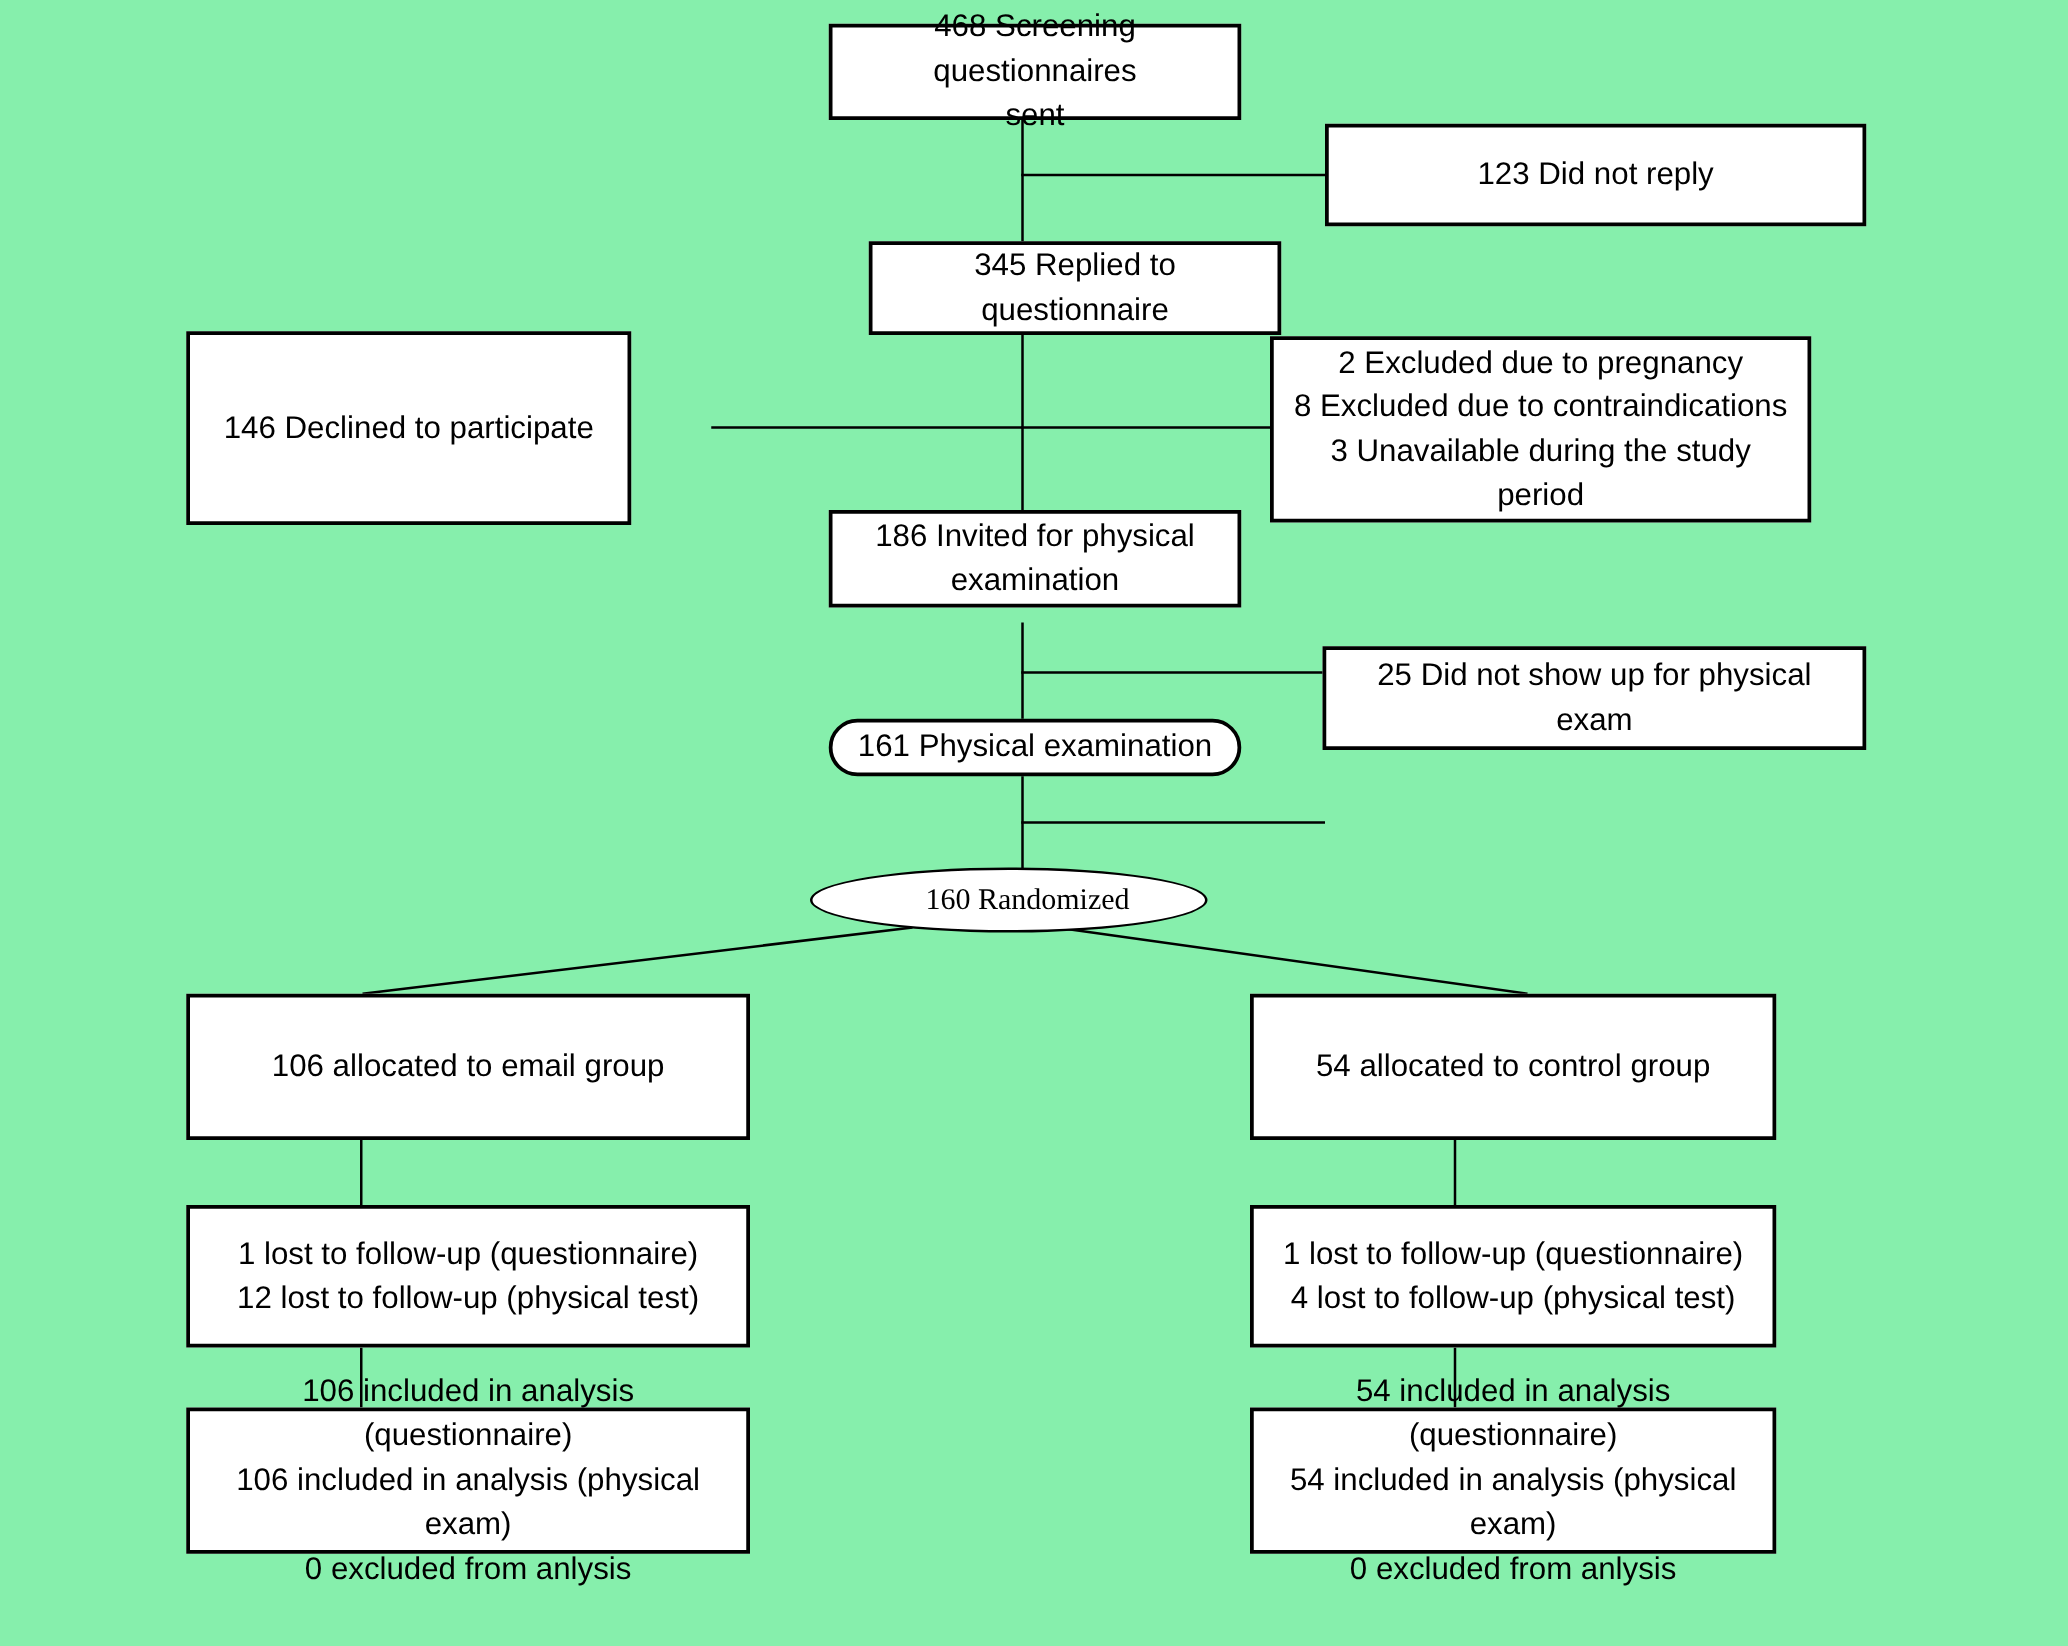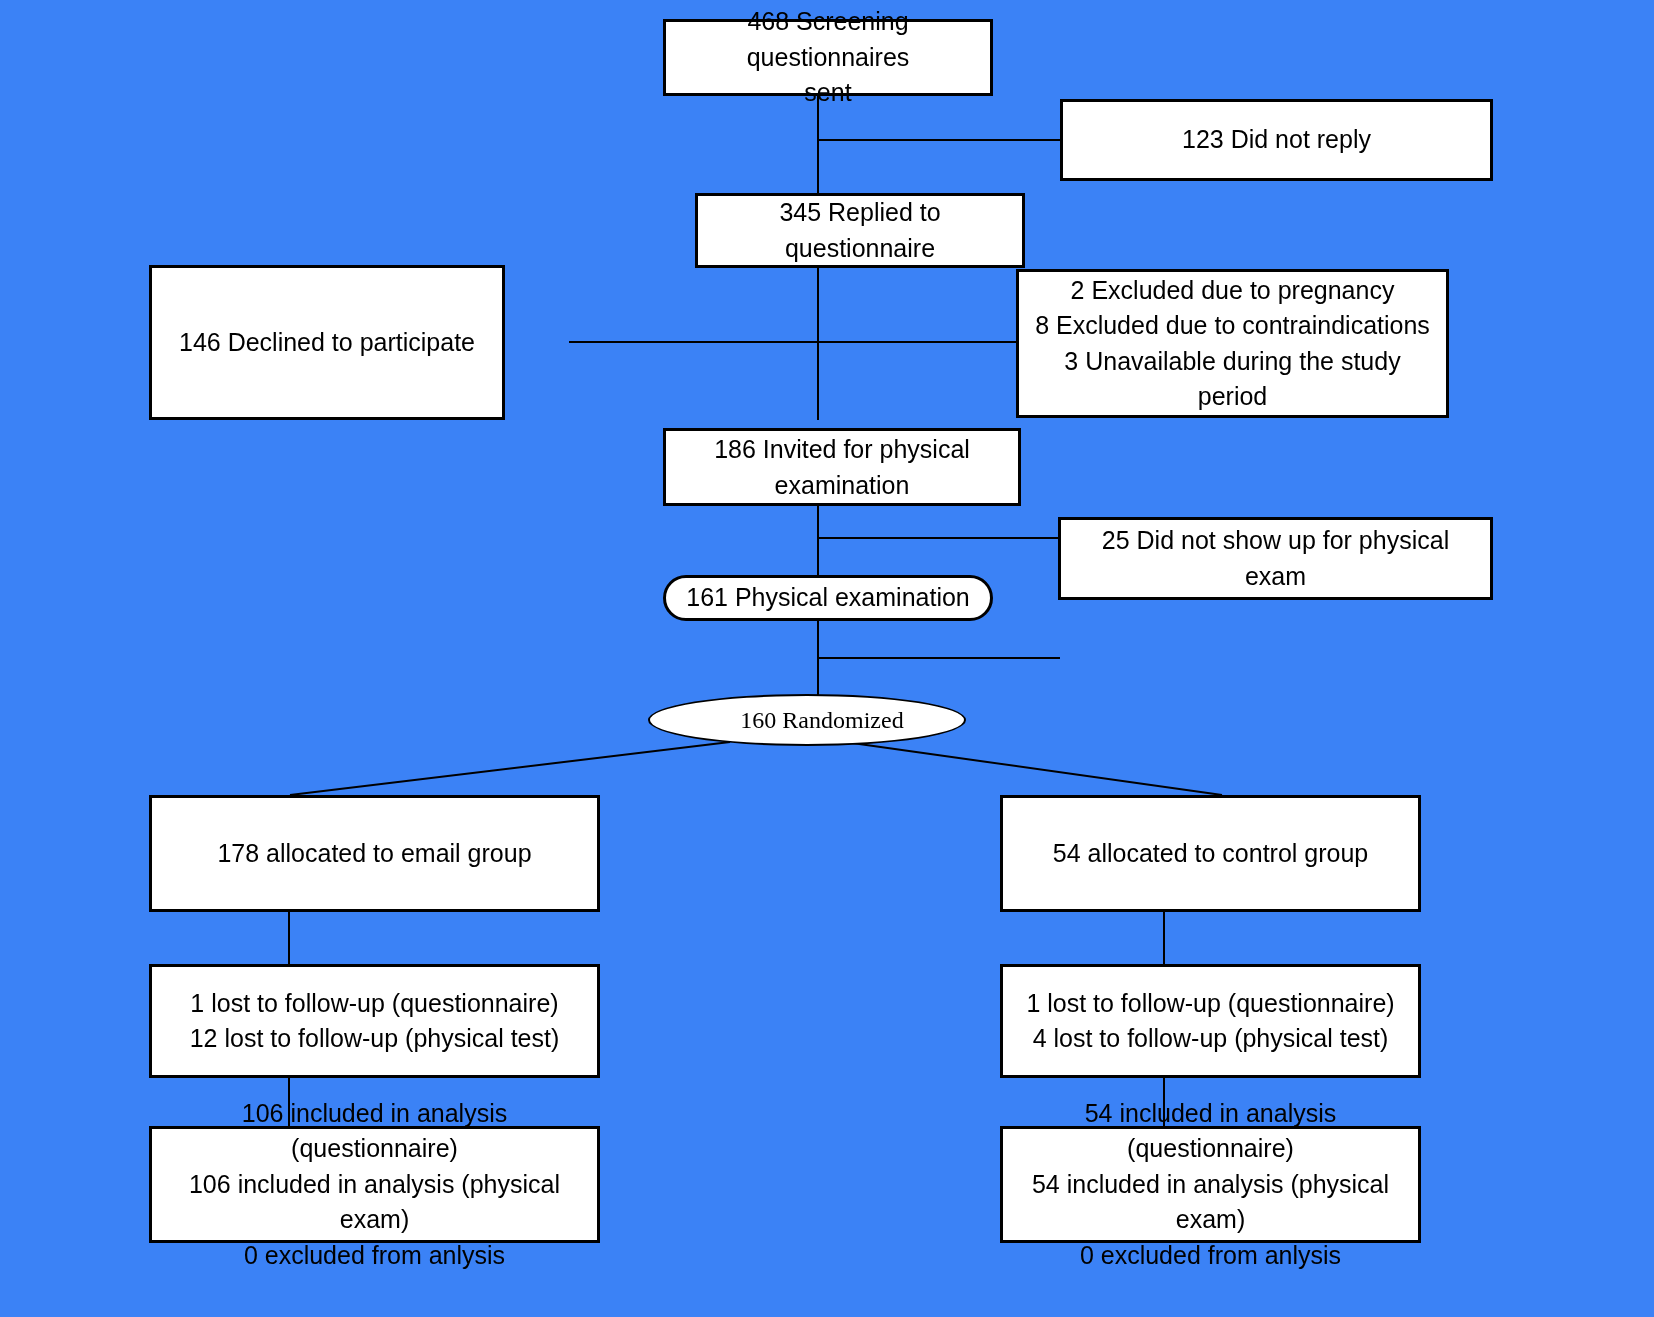--- a/index.html
+++ b/index.html
@@ -5,21 +5,21 @@
 <style>
   html, body {
     margin: 0;
     padding: 0;
     background: #ffffff;
   }
   #canvas {
     position: relative;
     width: 1654px;
     height: 1317px;
-    background: #3b82f6;
+    background: #86efac;
     font-family: "Liberation Sans", sans-serif;
     color: #000000;
     overflow: hidden;
   }
   
   .fbox {
     position: absolute;
     box-sizing: border-box;
     border: 3px solid #000000;
     background: #ffffff;
@@ -126,40 +126,40 @@
   <div class="fbox" style="left:149px; top:265px; width:356px; height:155px;">
     <span class="lines">146 Declined to participate</span>
   </div>
 
   <div class="fbox" style="left:1016px; top:269px; width:433px; height:149px;">
     <span class="lines">2 Excluded due to pregnancy
 8 Excluded due to contraindications
 3 Unavailable during the study period</span>
   </div>
 
-  <div class="fbox" style="left:663px; top:428px; width:358px; height:78px;align-items:flex-end;">
+  <div class="fbox" style="left:663px; top:408px; width:330px; height:78px;">
     <span class="lines">186 Invited for physical
 examination</span>
   </div>
 
   <div class="fbox" style="left:1058px; top:496px; width:435px; height:83px;margin-top:21px;">
     <span class="lines">25 Did not show up for physical exam</span>
   </div>
 
   <div class="fbox" style="left:663px; top:575px; width:330px; height:46px;border-radius:23px;">
     <span class="lines">161 Physical examination</span>
   </div>
 
 
   <div class="ellipse" style="left:648px; top:694px; width:318px; height:52px;font-family:Liberation Serif, serif;">
     <span class="lines">160 Randomized</span>
   </div>
 
   <div class="fbox" style="left:149px; top:795px; width:451px; height:117px;">
-    <span class="lines">178 allocated to email group</span>
+    <span class="lines">106 allocated to email group</span>
   </div>
 
   <div class="fbox" style="left:1000px; top:795px; width:421px; height:117px;">
     <span class="lines">54 allocated to control group</span>
   </div>
 
   <div class="fbox" style="left:149px; top:964px; width:451px; height:114px;">
     <span class="lines">1 lost to follow-up (questionnaire)
 12 lost to follow-up (physical test)</span>
   </div>

